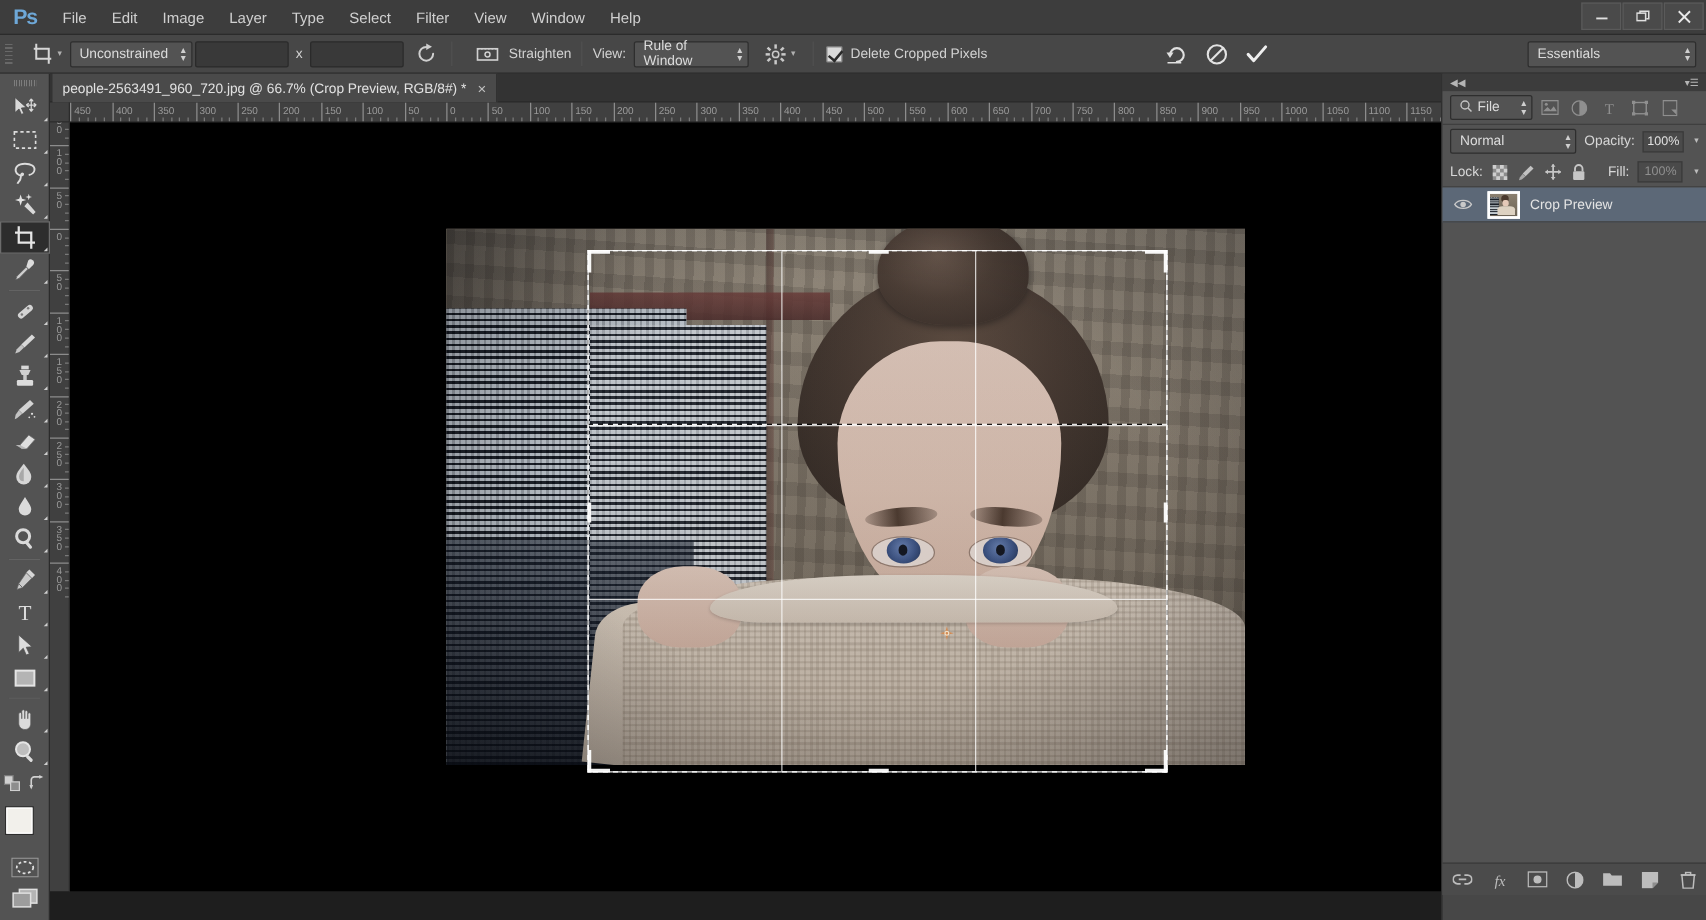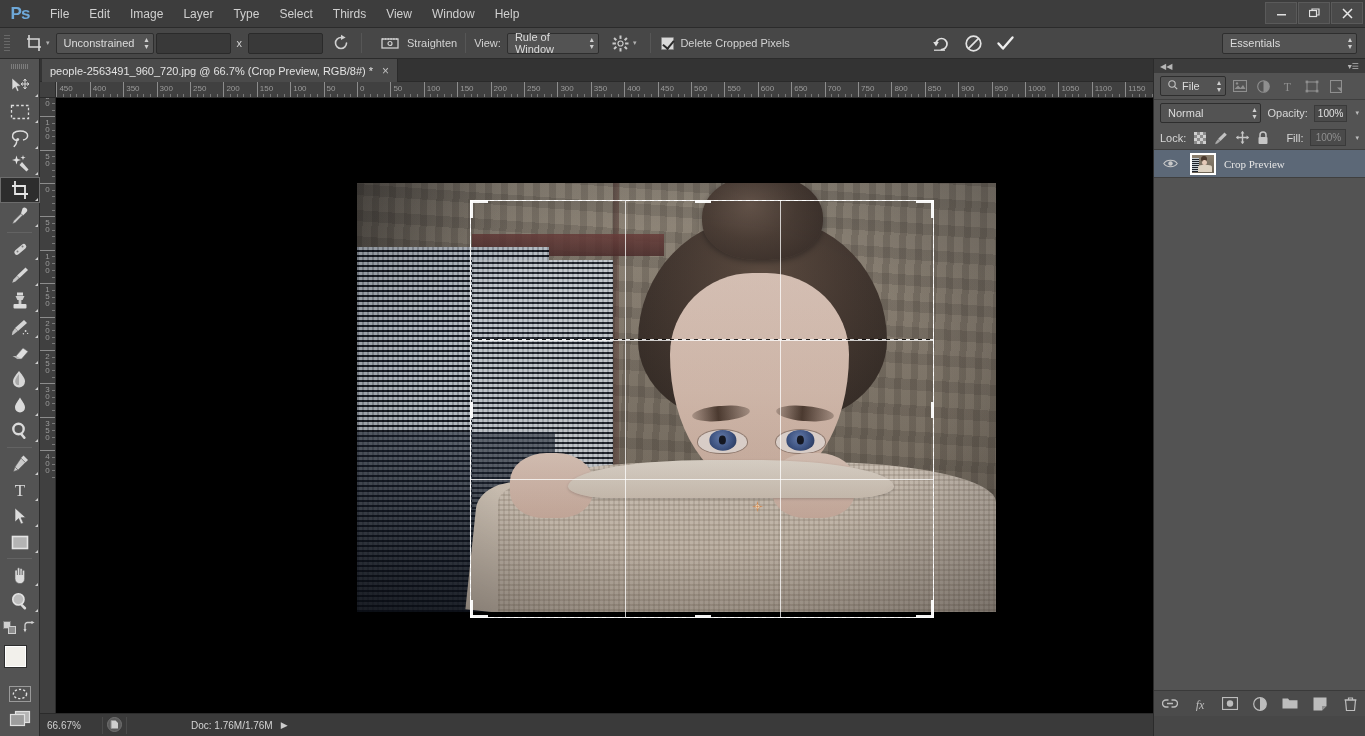--- a/index.html
+++ b/index.html
@@ -372,21 +372,21 @@
   }
   .layer-row {
     height:28px; display:flex; align-items:center;
     border-bottom:1px solid #3f3f3f; padding-left:4px;
   }
   .layer-row.selected { background:#5c6877; }
   .eye-cell { width:24px; display:flex; align-items:center; justify-content:center; }
   .thumb-cell { width:42px; display:flex; align-items:center; justify-content:center; }
   .lthumb { width:26px; height:22px; border:1px solid #8e8e8e; background:#fff; overflow:hidden; position:relative; }
   .lthumb.selected-thumb { border:2px solid #ffffff; }
-  .layer-name { font-size:11px; color:#e4e4e4;font-family:Liberation Serif, serif; }
+  .layer-name { font-size:11px; color:#e4e4e4; }
   #panel-footer {
     position:absolute; left:0; bottom:0; width:212px; height:26px;
     background:#4b4b4b; border-top:1px solid #3a3a3a;
     display:flex; align-items:center; justify-content:center; gap:14px;
   }
   .pf-icon { width:16px; height:16px; display:flex; align-items:center; justify-content:center; color:#bdbdbd; }
   svg { pointer-events:none; }
 </style>
 </head>
 <body>
@@ -394,21 +394,21 @@
 <div id="app">
 
   <div id="menubar">
     <div id="ps-logo">Ps</div>
     <div class="menu-item">File</div>
     <div class="menu-item">Edit</div>
     <div class="menu-item">Image</div>
     <div class="menu-item">Layer</div>
     <div class="menu-item">Type</div>
     <div class="menu-item">Select</div>
-    <div class="menu-item">Thirds</div>
+    <div class="menu-item">Filter</div>
     <div class="menu-item">View</div>
     <div class="menu-item">Window</div>
     <div class="menu-item">Help</div>
 
     <div id="winbtns">
       <div class="winbtn">
         <svg width="11" height="11" viewBox="0 0 11 11">
             <rect x="1" y="6" width="9" height="1.5" fill="#e0e0e0"></rect>
           </svg>
       </div>
@@ -1086,34 +1086,20 @@
     </div>
 
     <div id="crop-center">
       <svg width="11" height="11" viewBox="0 0 11 11">
         <path d="M5.5 0 L6.6 4.4 L11 5.5 L6.6 6.6 L5.5 11 L4.4 6.6 L0 5.5 L4.4 4.4 Z" fill="#d28a52"></path>
         <circle cx="5.5" cy="5.5" r="1.5" fill="none" stroke="#f0e0c8" stroke-width="1"></circle>
       </svg>
     </div>
   </div>
 
-  <div id="statusbar">
-    <div id="zoomfield">66.67%</div>
-    <div class="sb-sep"></div>
-    <span>
-      <svg width="15" height="15" viewBox="0 0 15 15">
-        <circle cx="7.5" cy="7.5" r="7" fill="#5b5b5b" stroke="#707070"></circle>
-        <path d="M4 3.5 H8.6 L11 6 V11.5 H4 Z" fill="#cfcfcf"></path>
-        <path d="M4 3.5 L4 11.5" stroke="#8a8a8a" stroke-width="1"></path>
-      </svg>
-    </span>
-    <div class="sb-sep"></div>
-    <span id="docinfo">Doc: 1.76M/1.76M</span>
-    <span id="sb-arrow">▶</span>
-  </div>
 
   <div id="dock">
     <div id="dock-collapse">
       <span>◀◀</span>
       <span class="caret">▾☰</span>
     </div>
 
 
     <div id="layers-body">
 

